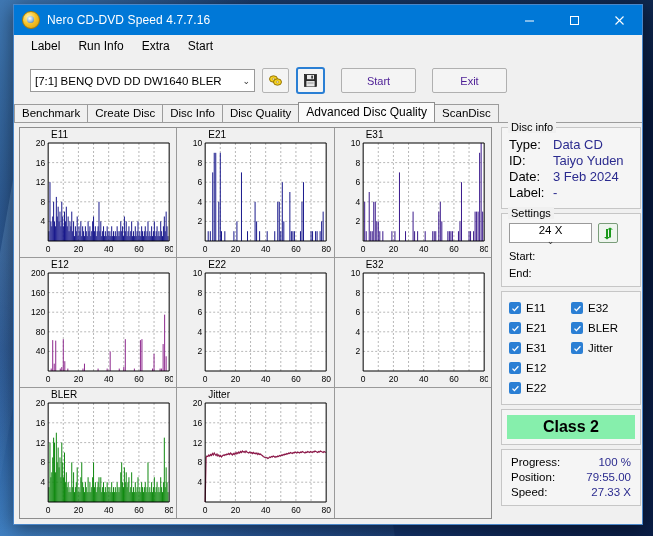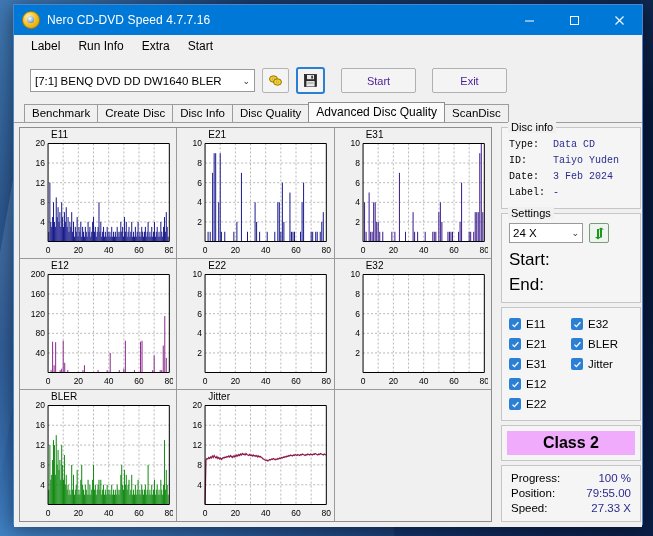--- a/index.html
+++ b/index.html
@@ -91,21 +91,21 @@
   }
   .tbtn.focus{border:2px solid #2a7fd4;border-radius:3px;}
   .bigbtn{
     width:73px;height:23px;background:#f4f4f4;border:1px solid #b0b0b0;border-radius:2px;
     font-size:11px;color:#4c1d95;display:flex;align-items:center;justify-content:center;
     margin-left:16px;flex:0 0 auto;
   }
 
   
   .tabstrip{
-    display:flex;align-items:flex-end;height:19px;padding-left:10px;flex:0 0 auto;
+    display:flex;align-items:flex-end;height:19px;flex:0 0 auto;
     position:relative;
   }
   .tab{
     height:17px;line-height:17px;padding:0 7px;font-size:11.5px;color:#000;
     background:#f0f0f0;border:1px solid #9c9c9c;border-bottom:none;margin-right:-1px;
     position:relative;z-index:1;
   }
   .tab.active{
     height:19px;line-height:19px;background:#fbfbfb;border-color:#8d8d8d;z-index:3;
     font-size:12px;
@@ -147,37 +147,37 @@
     width:140px;flex:0 0 auto;display:flex;flex-direction:column;gap:4px;
   }
   .group{
     border:1px solid #c6c6c6;background:#f5f5f5;position:relative;
     padding:9px 7px 7px 7px;box-sizing:border-box;
   }
   .group > .glabel{
     position:absolute;top:-7px;left:6px;background:#f0f0f0;padding:0 3px;
     font-size:11px;color:#000;line-height:12px;
   }
-  .inforow{display:flex;font-size:10px;line-height:16px;font-family:Liberation Mono, monospace;}
+  .inforow{display:flex;font-size:13px;line-height:16px;}
   .inforow .k{width:44px;color:#000;flex:0 0 auto;}
   .inforow .v{color:#2b2b8f;}
 
   .speedrow{display:flex;align-items:center;gap:6px;margin-bottom:7px;}
   .speedsel{
-    width:74px;height:20px;background:#fff;border:1px solid #9a9a9a;display:flex;
-    align-items:center;padding:0 3px;font-size:11.5px;color:#000;box-sizing:border-box;
+    width:83px;height:20px;background:#fff;border:1px solid #9a9a9a;display:flex;
+    align-items:center;padding:0 3px;font-size:11.5px;color:#000;box-sizing:border-box;flex-direction:column;
   }
   .speedsel .sv{flex:1 1 auto;}
   .speedsel .caret{font-size:9px;color:#333;}
   .refresh{
     width:20px;height:20px;border:1px solid #7a9c7a;background:#eef5ee;border-radius:2px;
     display:flex;align-items:center;justify-content:center;box-sizing:border-box;
   }
   .fieldrow{display:flex;align-items:center;margin-top:5px;}
-  .fieldrow .fl{width:42px;font-size:17px;color:#000;}
+  .fieldrow .fl{width:42px;font-size:11px;color:#000;}
   .fieldbox{
     flex:1 1 auto;height:19px;background:#fff;border:1px solid #9a9a9a;
     font-size:11.5px;color:#000;display:flex;align-items:center;
     justify-content:center;box-sizing:border-box;
   }
 
   .checks{
     border:1px solid #c6c6c6;background:#f5f5f5;padding:6px 7px;
     display:flex;flex-wrap:wrap;box-sizing:border-box;
   }
@@ -186,21 +186,21 @@
   .box{
     width:12px;height:12px;border-radius:2px;background:#2b7fd4;flex:0 0 auto;
     display:flex;align-items:center;justify-content:center;
   }
   .box svg{display:block;}
 
   .classbox{
     border:1px solid #c6c6c6;background:#f5f5f5;padding:5px;box-sizing:border-box;
   }
   .classbar{
-    background:#f0abfc;height:24px;display:flex;align-items:center;justify-content:center;
+    background:#86efac;height:24px;display:flex;align-items:center;justify-content:center;
     font-size:16px;font-weight:bold;color:#000;
   }
   .statbox{
     border:1px solid #c6c6c6;background:#f5f5f5;padding:5px 9px;box-sizing:border-box;
   }
   .statrow{display:flex;font-size:11.5px;line-height:15px;}
   .statrow .sk{flex:1 1 auto;color:#000;}
   .statrow .sv{color:#2b2b8f;}
 </style>
 </head>

